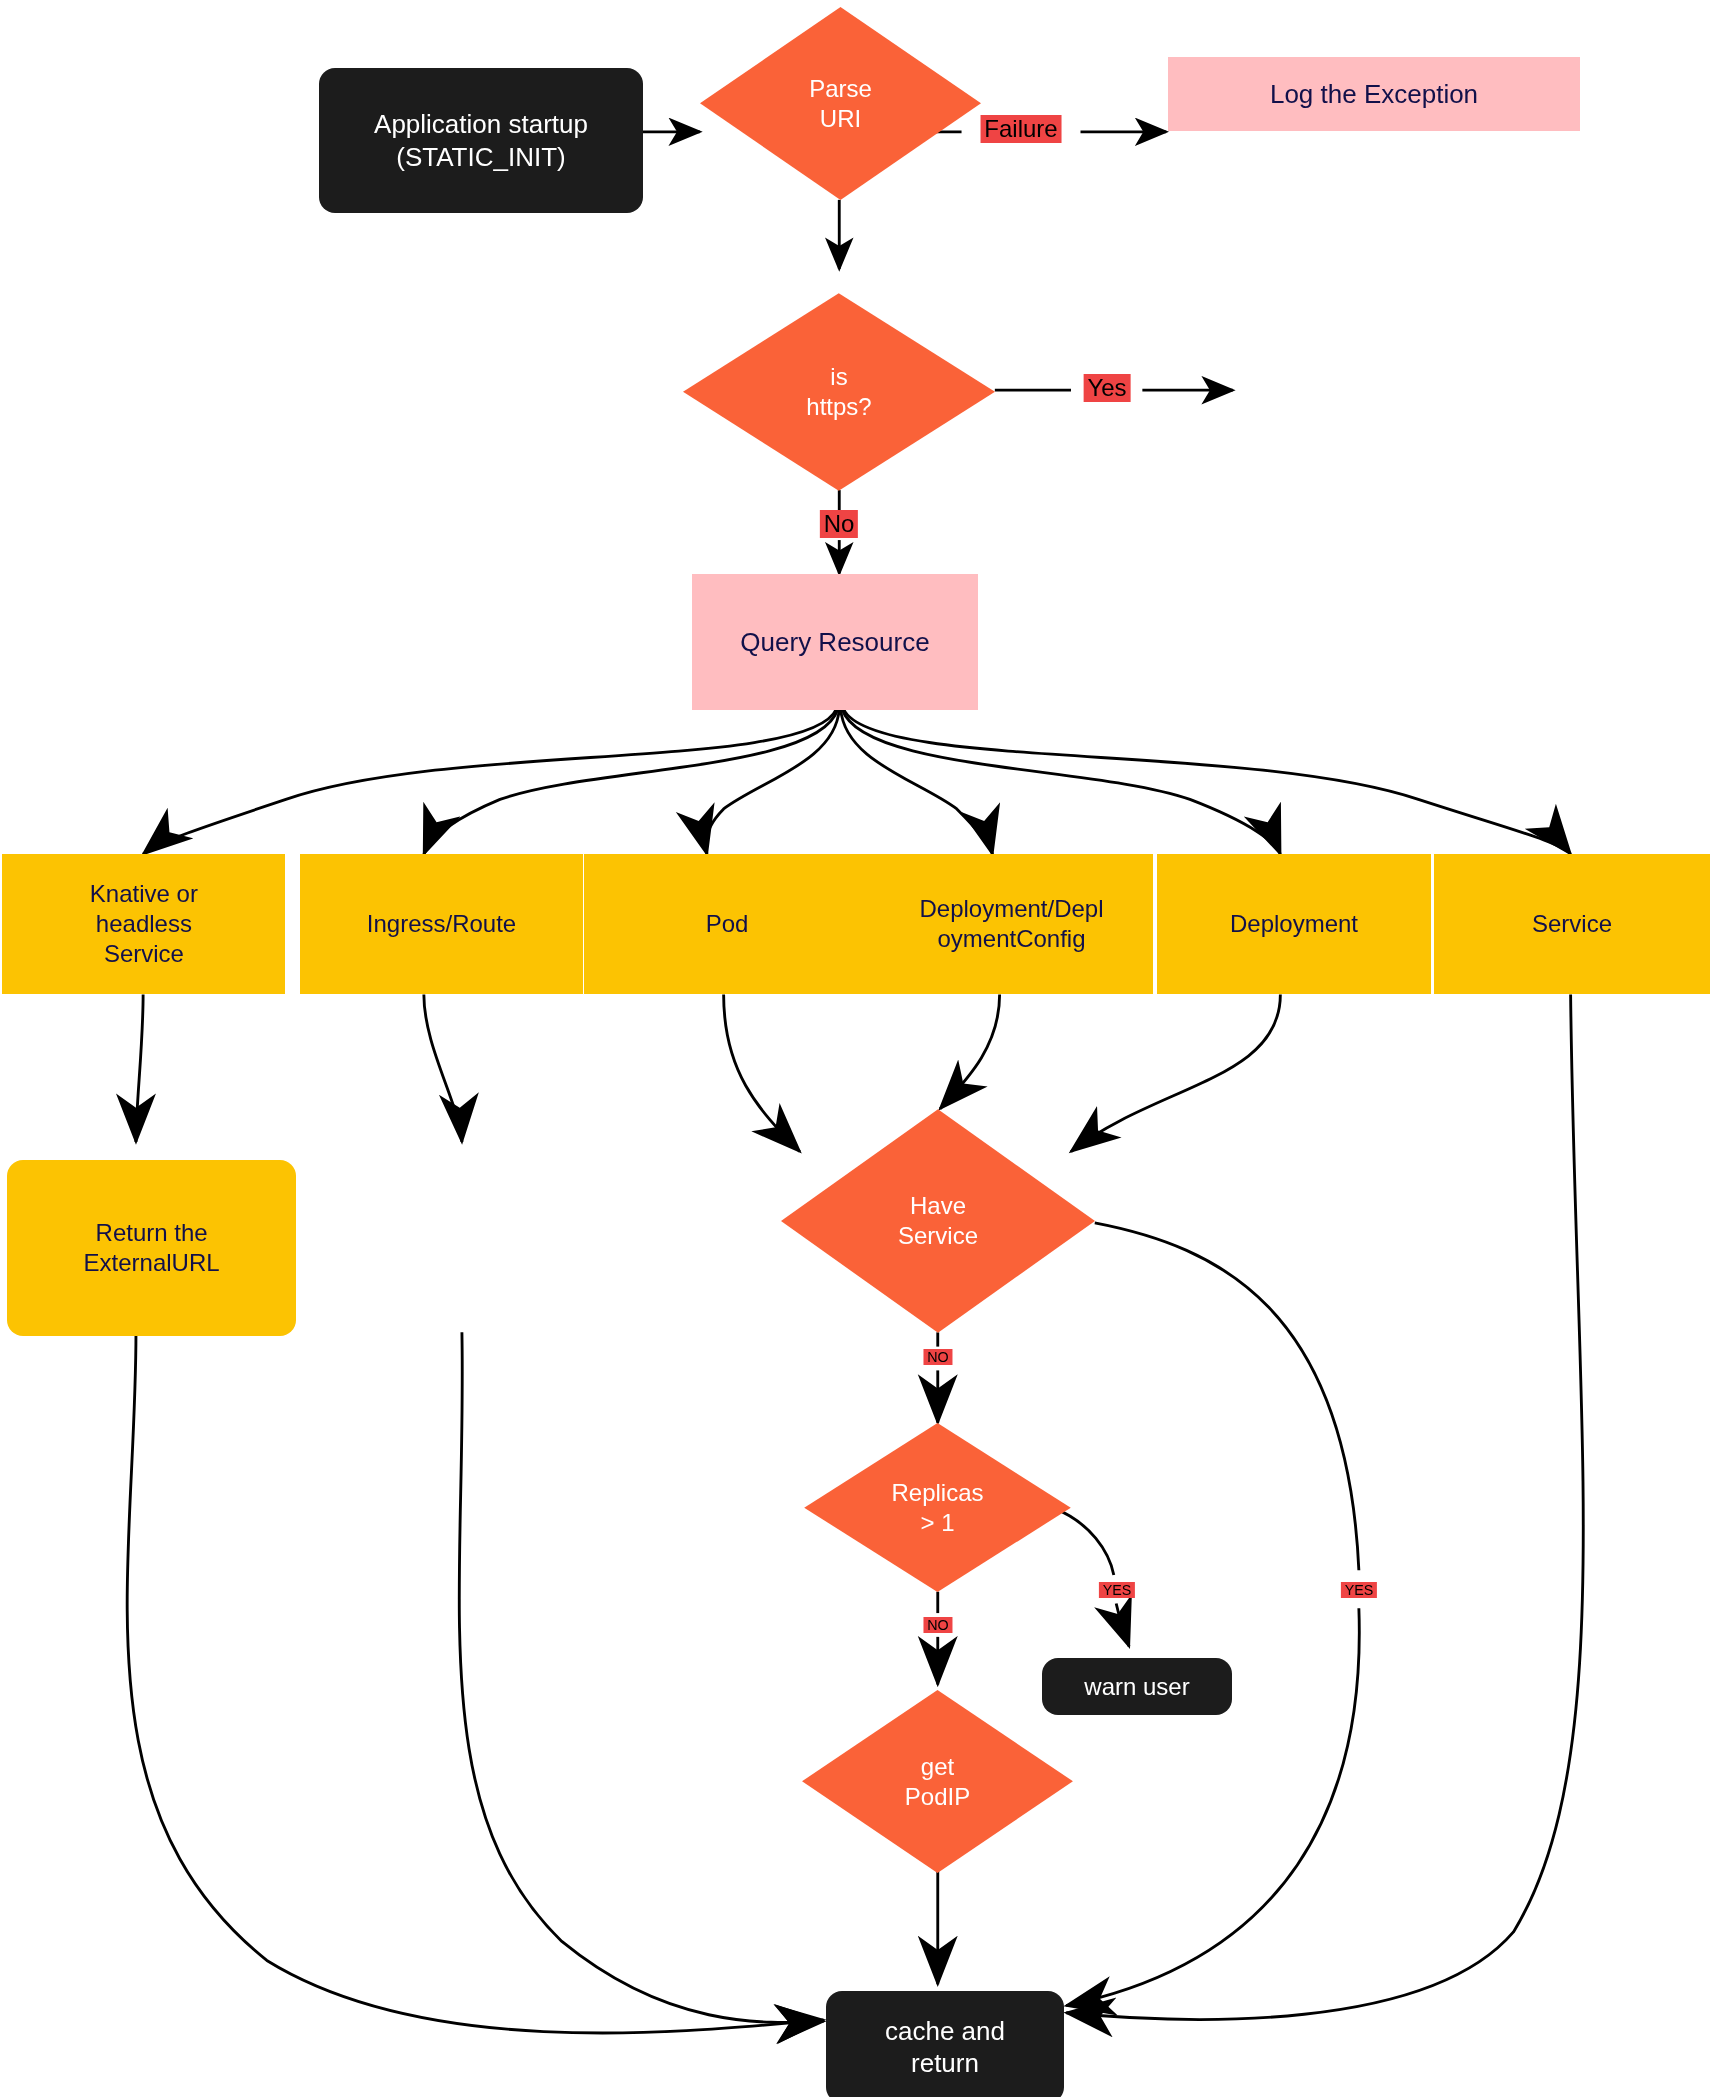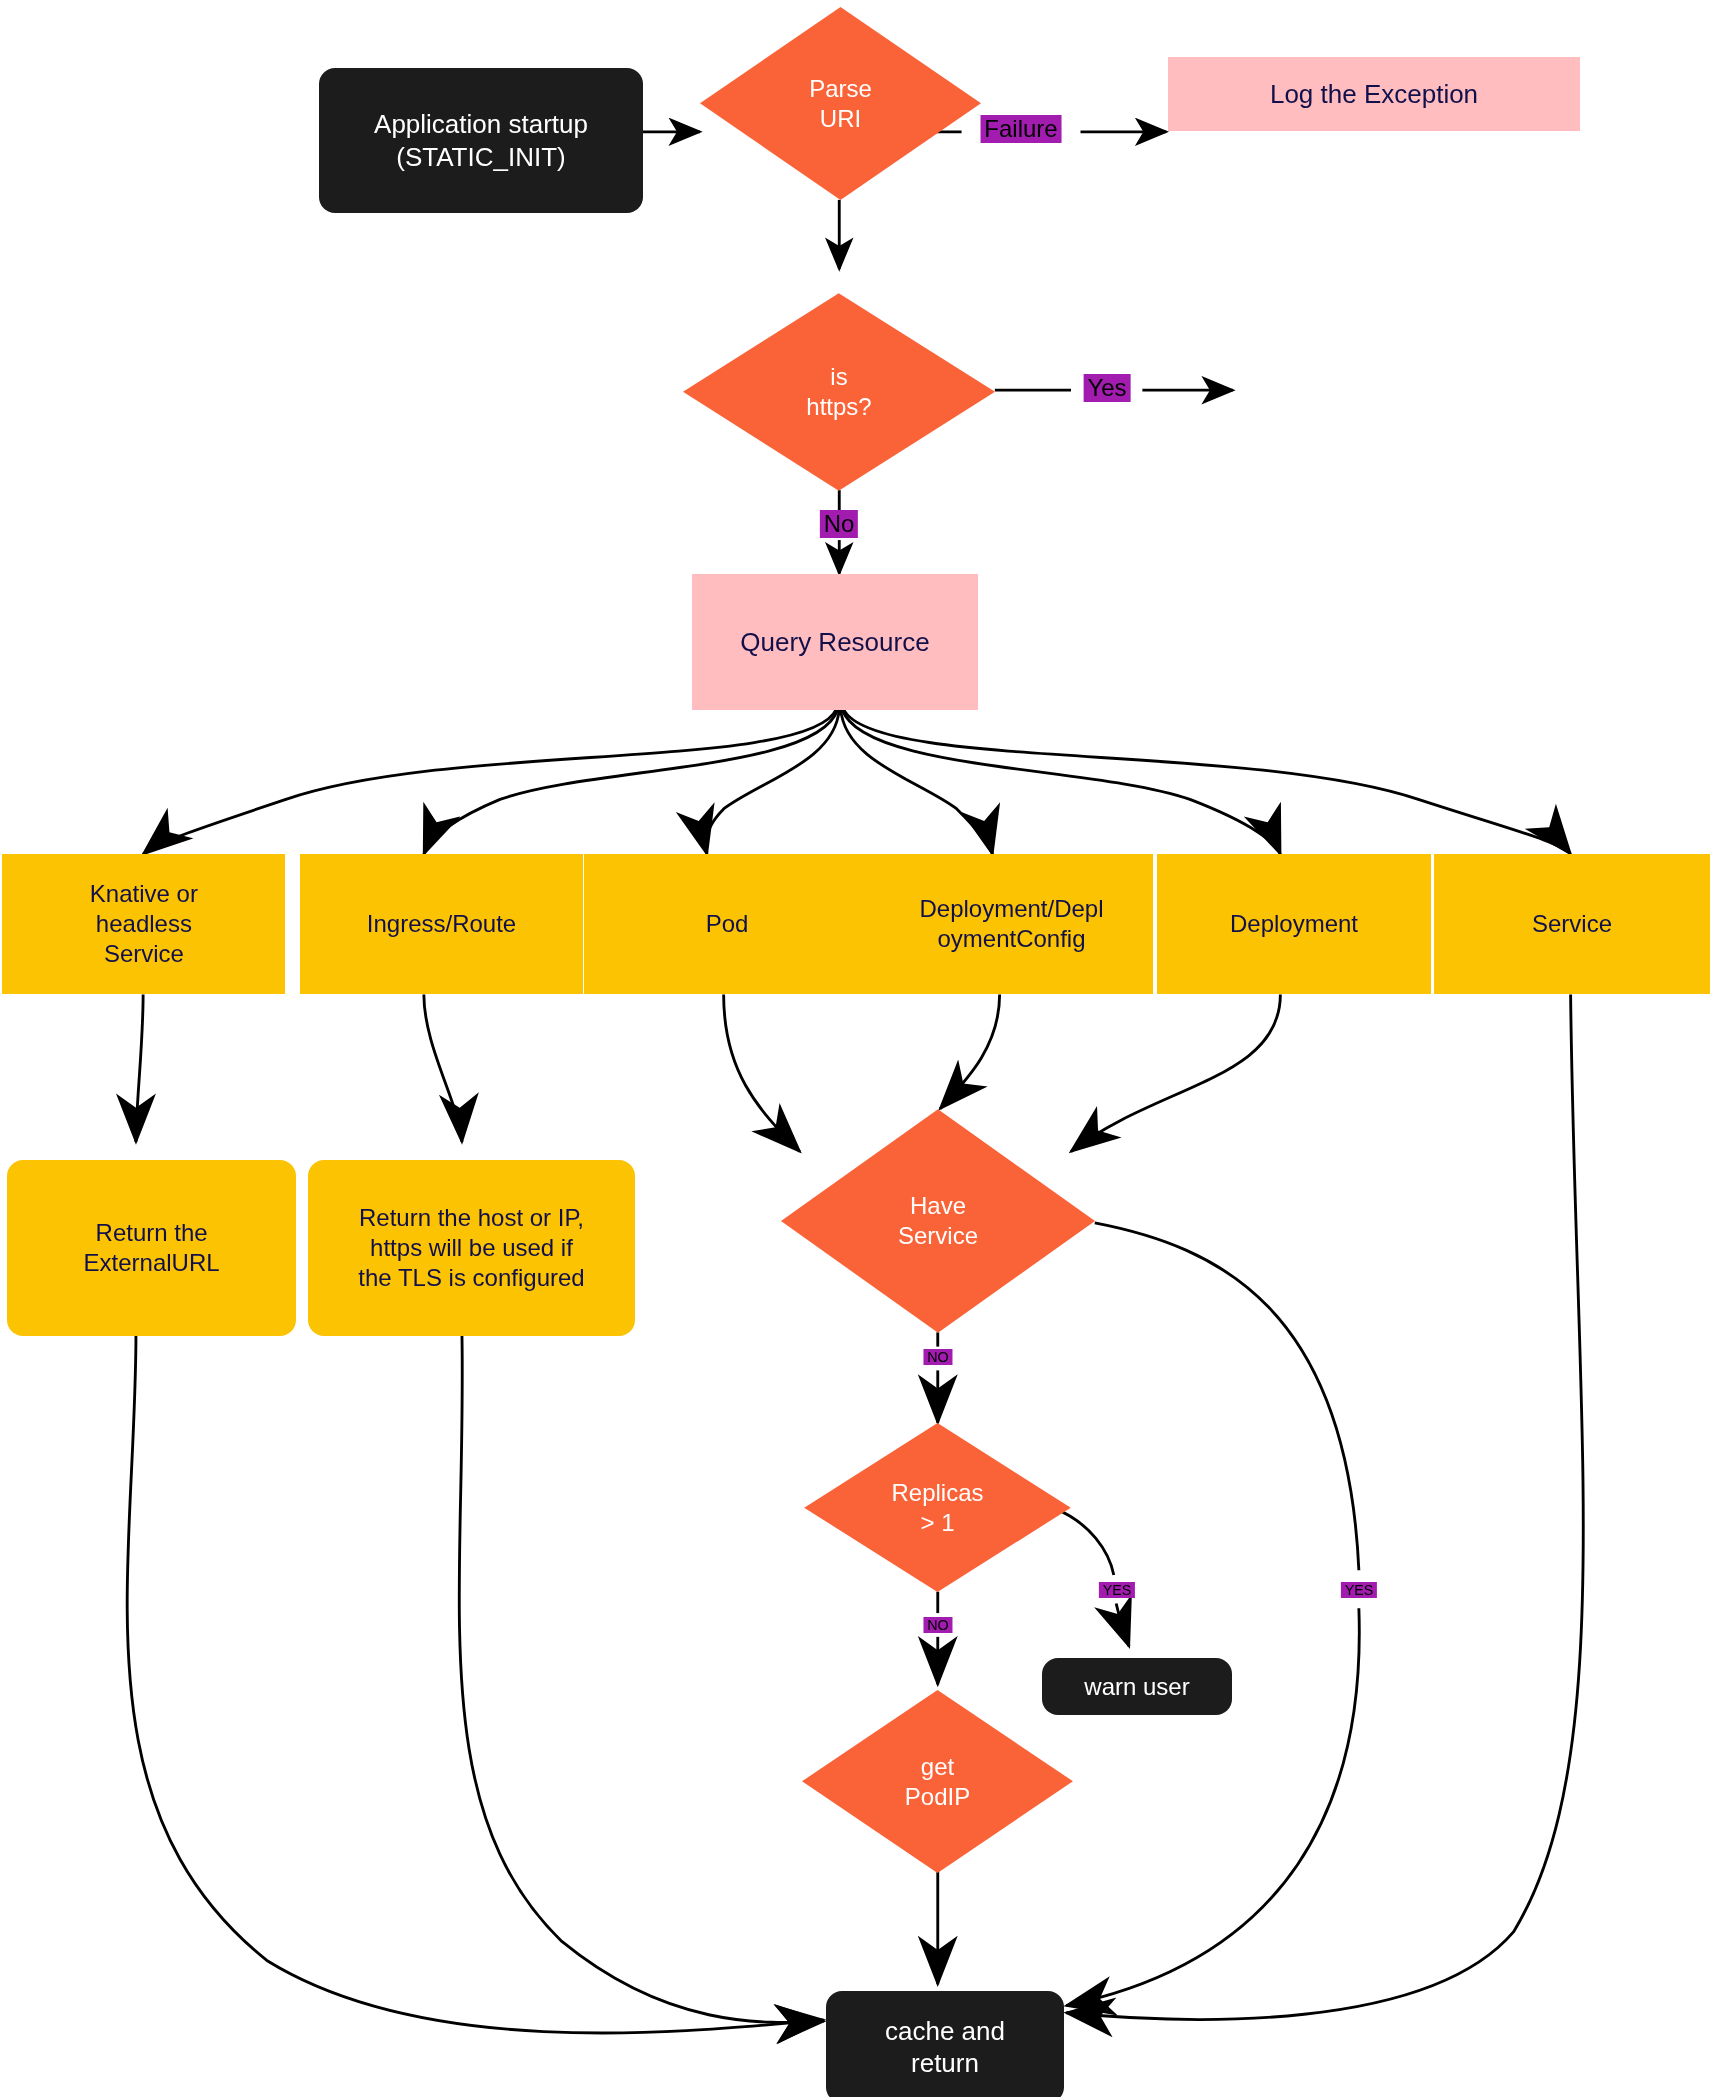--- a/index.html
+++ b/index.html
@@ -11,21 +11,21 @@
 
   .n-black{background:#1c1c1c;color:#ffffff;border-radius:16px;margin-top:9px;}
   .n-pink{background:#ffbdc0;color:#11104a;}
   .n-yellow-sq{background:#fcc302;color:#11104a;}
   .n-yellow-round{background:#fcc302;color:#11104a;border-radius:16px;}
 
   .diamond{position:absolute;}
   .diamond .dsvg{position:absolute;left:0;top:0;}
   .diamond .dtext{position:absolute;left:0;top:0;width:100%;height:100%;display:flex;align-items:center;justify-content:center;color:#ffffff;text-align:center;line-height:1.24;white-space:pre-line;}
 
-  .edge-label{position:absolute;color:#000000;background:#a21caf;padding:0 3.8px;white-space:nowrap;transform:translate(-50%,-50%);}
+  .edge-label{position:absolute;color:#000000;background:#ef4444;padding:0 3.8px;white-space:nowrap;transform:translate(-50%,-50%);}
   .fs-54{font-size:26px;}
   .fs-50{font-size:24px;}
   .fs-30{font-size:14.3px;}
 </style>
 </head>
 <body>
 
 <div id="stage">
 
   <svg id="wires" viewBox="0 0 3630 4407">
@@ -146,25 +146,20 @@
     <span class="lbl fs-50">Deployment</span>
   </div>
   <div class="node n-yellow-sq" style="left:1434px;top:854px;width:276px;height:140px;">
     <span class="lbl fs-50">Service</span>
   </div>
 
   <div class="node n-yellow-round" style="left:7.1px;top:1160px;width:289px;height:176px;">
     <span class="lbl fs-50">Return the
 ExternalURL</span>
   </div>
-  <div class="node n-yellow-round" style="left:308px;top:1160px;width:327px;height:176px;">
-    <span class="lbl fs-50">Return the host or IP,
-https will be used if
-the TLS is configured</span>
-  </div>
 
   <div class="diamond" style="left:781px;top:1109px;width:314px;height:224px;">
     <svg class="dsvg" width="314" height="224" viewBox="0 0 660 470">
       <polygon points="330,0 660,235 330,470 0,235" fill="#fa6238"></polygon>
     </svg>
     <span class="dtext fs-50">Have
 Service</span>
   </div>
 
   <div class="edge-label fs-30" style="left:938px;top:1357px;">NO</div>

